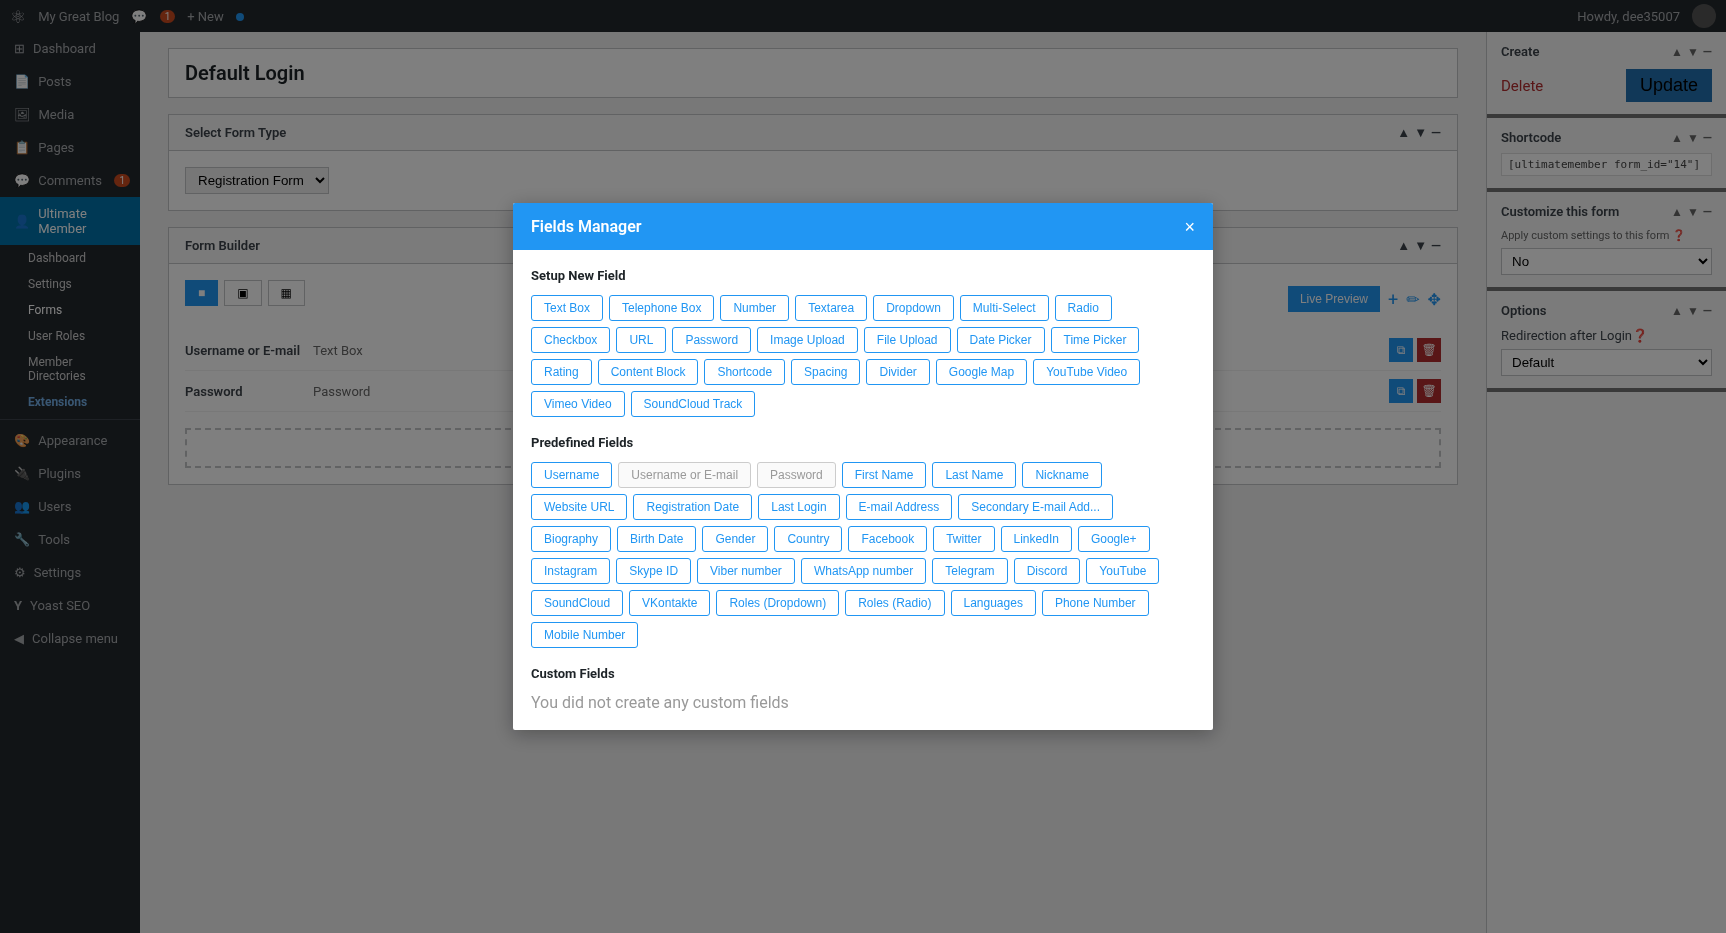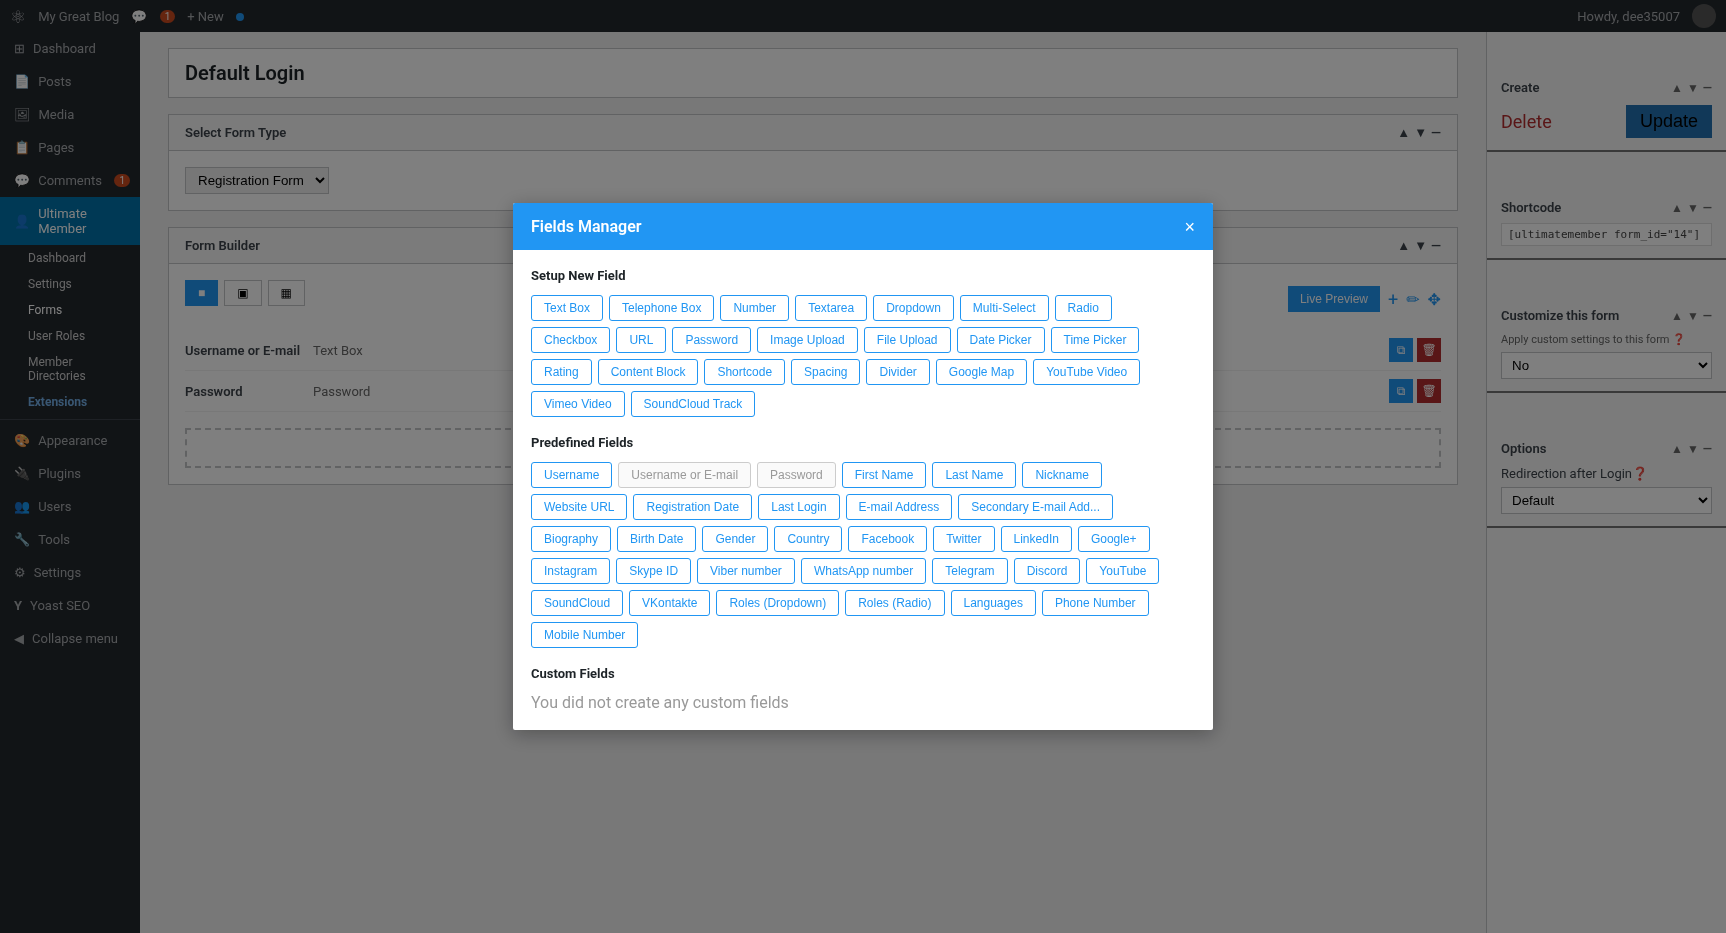--- a/index.html
+++ b/index.html
@@ -139,32 +139,31 @@
 
     
     #rightsidebar {
       width: 240px;
       background: #f6f7f7;
       border-left: 1px solid #c3c4c7;
       padding: 0;
       flex-shrink: 0;
     }
     .right-section {
-      border-bottom: 2px solid #737373;
+      border-bottom: 4px solid #737373;
       padding: 12px 14px;
-      margin-top: 36px;
     }
     .right-section-title {
       font-weight: 600;
       font-size: 13px;
       display: flex;
       align-items: center;
     }
     .right-section-title .arrows { margin-left: auto; display: flex; gap: 4px; color: #666; font-size: 12px; }
-    .delete-link { color: #b32d2e; cursor: pointer; text-decoration: none; font-size: 18px; }
+    .delete-link { color: #b32d2e; cursor: pointer; text-decoration: none; font-size: 15px; }
     .update-btn {
       background: #2271b1;
       color: #000000;
       border: none;
       padding: 6px 14px;
       cursor: pointer;
       font-size: 18px;
       margin-left: auto;
       display: block;
     }

